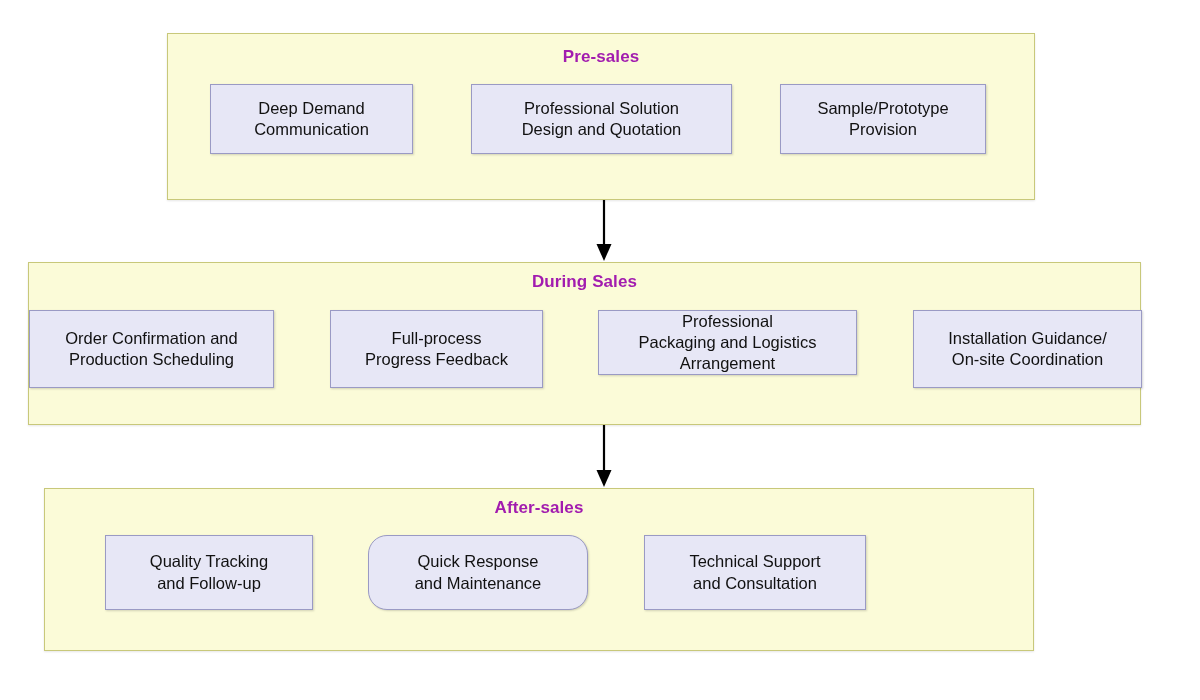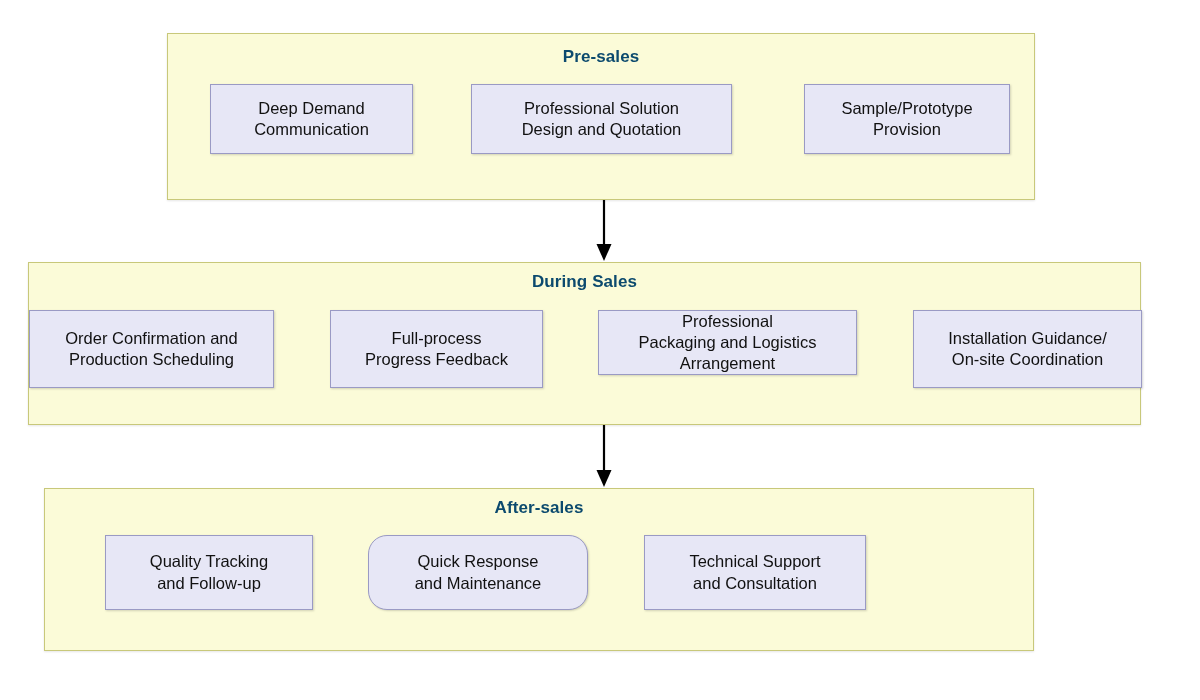--- a/index.html
+++ b/index.html
@@ -32,21 +32,21 @@
   }
 
   .stage-title {
     position: absolute;
     left: 0;
     right: 0;
     text-align: center;
     font-weight: bold;
     font-size: 17px;
     letter-spacing: 0.1px;
-    color: #0c4a6e;
+    color: #a21caf;
     white-space: nowrap;
   }
 
   
   .item-row {
     position: absolute;
     display: flex;
     align-items: stretch;
   }
 
@@ -79,21 +79,21 @@
 <div id="flow-root">
 
   <div class="stage" style="left:167px; top:33px; width:868px; height:167px;">
     <div class="stage-title" style="top:13px;">Pre-sales</div>
 
     <div class="item-row" style="left:0; top:50px; width:868px; height:70px;">
       <div class="item-box" style="position:absolute; left:42px; top:0; width:203px; height:70px;">Deep Demand
 Communication</div>
       <div class="item-box" style="position:absolute; left:303px; top:0; width:261px; height:70px;">Professional Solution
 Design and Quotation</div>
-      <div class="item-box" style="position:absolute; left:636px; top:0; width:206px; height:70px;">Sample/Prototype
+      <div class="item-box" style="position:absolute; left:612px; top:0; width:206px; height:70px;">Sample/Prototype
 Provision</div>
     </div>
   </div>
 
   <div class="connector" style="left:589px; top:200px; height:62px;">
     <svg width="30" height="62" viewBox="0 0 30 62" aria-hidden="true">
       <line x1="15" y1="0" x2="15" y2="48" stroke="#000000" stroke-width="2.2"></line>
       <polygon points="15,61 7.5,44 22.5,44" fill="#000000"></polygon>
     </svg>
   </div>

